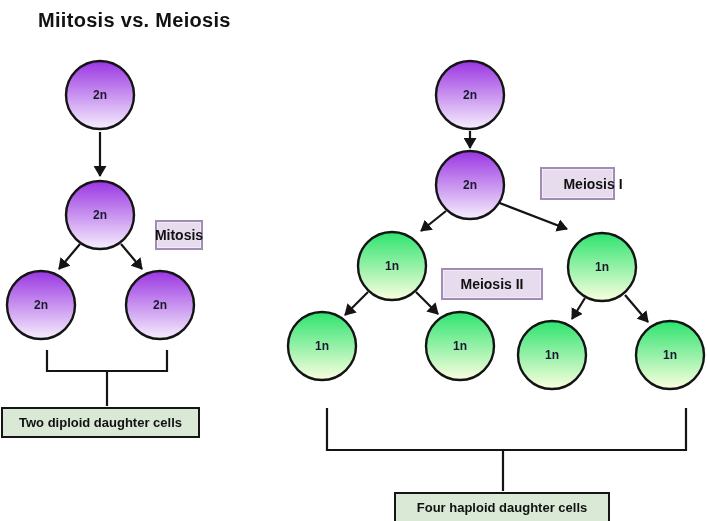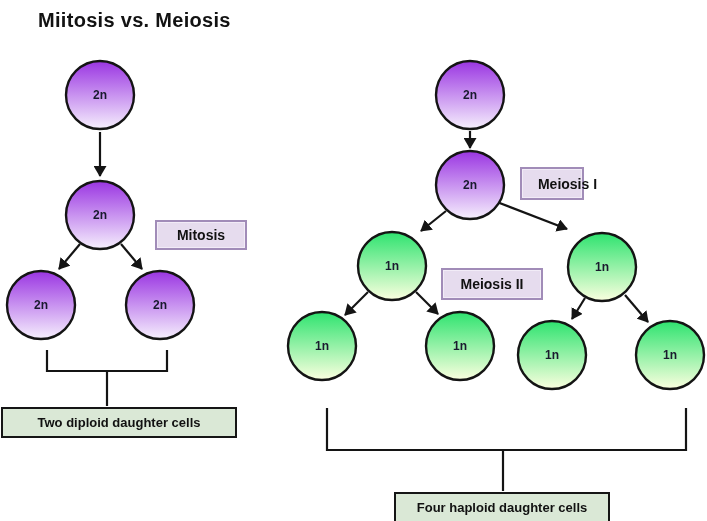--- a/index.html
+++ b/index.html
@@ -41,24 +41,24 @@
     background: #e6dcee;
     border: 2px solid #a18cb8;
     box-shadow: inset 0 0 0 1px #f2ecf7;
     font-size: 14px;
   }
   .green-result {
     background: #dae8d6;
     border: 2px solid #151515;
     font-size: 13px;
   }
-  .lb-mitosis  { left: 155px; top: 220px; width: 92px;  height: 30px; }
-  .lb-meiosis1 { left: 520px; top: 167px; width: 64px;  height: 33px; padding-left: 31px; }
+  .lb-mitosis  { left: 155px; top: 220px; width: 48px;  height: 30px; }
+  .lb-meiosis1 { left: 540px; top: 167px; width: 75px;  height: 33px; padding-left: 31px; }
   .lb-meiosis2 { left: 441px; top: 255px; width: 102px; height: 32px; margin-top: 13px; }
-  .lb-result-left  { left: 1px;   top: 407px; width: 236px; height: 31px; }
+  .lb-result-left  { left: 1px;   top: 407px; width: 199px; height: 31px; }
   .lb-result-right { left: 394px; top: 492px; width: 216px; height: 31px; }
 </style>
 </head>
 <body>
 
 <div class="canvas">
 
   <div class="page-title">Miitosis vs. Meiosis</div>
 
   <svg id="diagram" viewBox="0 0 707 521" xmlns="http://www.w3.org/2000/svg">

